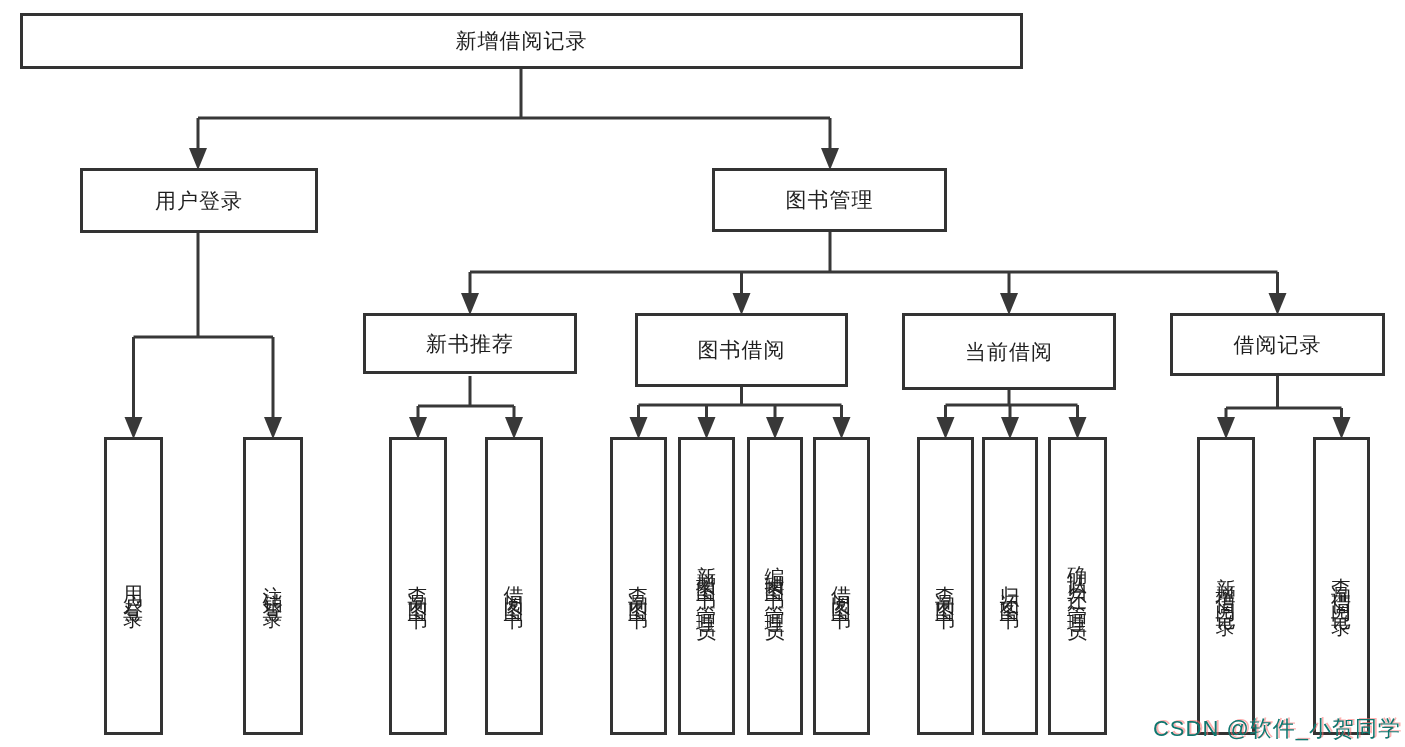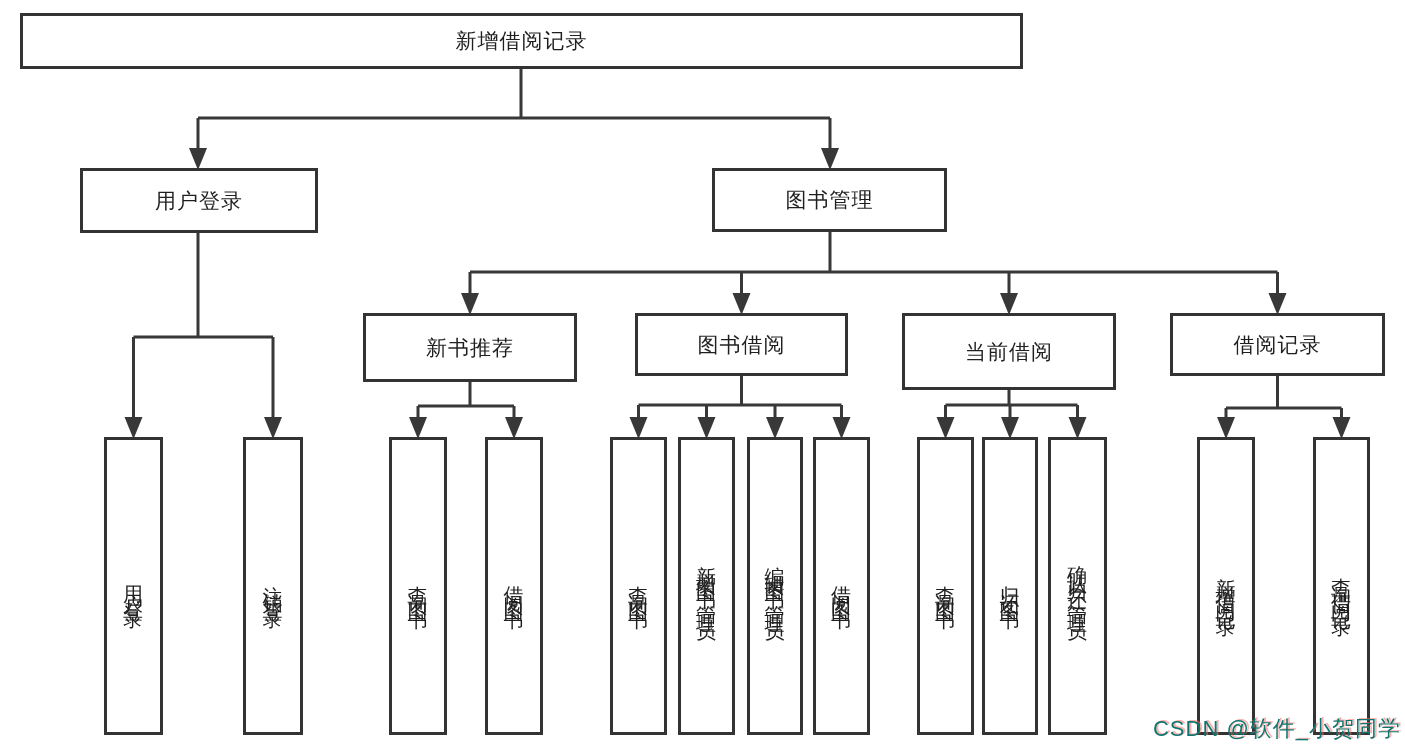--- a/index.html
+++ b/index.html
@@ -45,22 +45,22 @@
     text-orientation: mixed;
     letter-spacing: 8px;
     line-height: 1;
   }
   
   .n-root            { left: 20px;  top: 13px;  width: 1003px; height: 56px; }
   
   .n-user-login      { left: 80px;  top: 168px; width: 238px; height: 65px; }
   .n-book-mgmt       { left: 712px; top: 168px; width: 235px; height: 64px; }
   
-  .n-new-book        { left: 363px;  top: 313px; width: 214px; height: 69px; }
-  .n-book-borrow     { left: 635px;  top: 313px; width: 213px; height: 63px; }
+  .n-new-book        { left: 363px;  top: 313px; width: 214px; height: 61px; }
+  .n-book-borrow     { left: 635px;  top: 313px; width: 213px; height: 74px; }
   .n-current-borrow  { left: 902px;  top: 313px; width: 214px; height: 77px; }
   .n-borrow-records  { left: 1170px; top: 313px; width: 215px; height: 63px; }
   
   .l-user-login      { left: 104px;  width: 59px; }
   .l-logout          { left: 243px;  width: 60px; }
   .l-query1          { left: 389px;  width: 58px; }
   .l-borrow1         { left: 485px;  width: 58px; }
   .l-query2          { left: 610px;  width: 57px; }
   .l-add-book        { left: 678px;  width: 57px; }
   .l-edit-book       { left: 747px;  width: 56px; }

